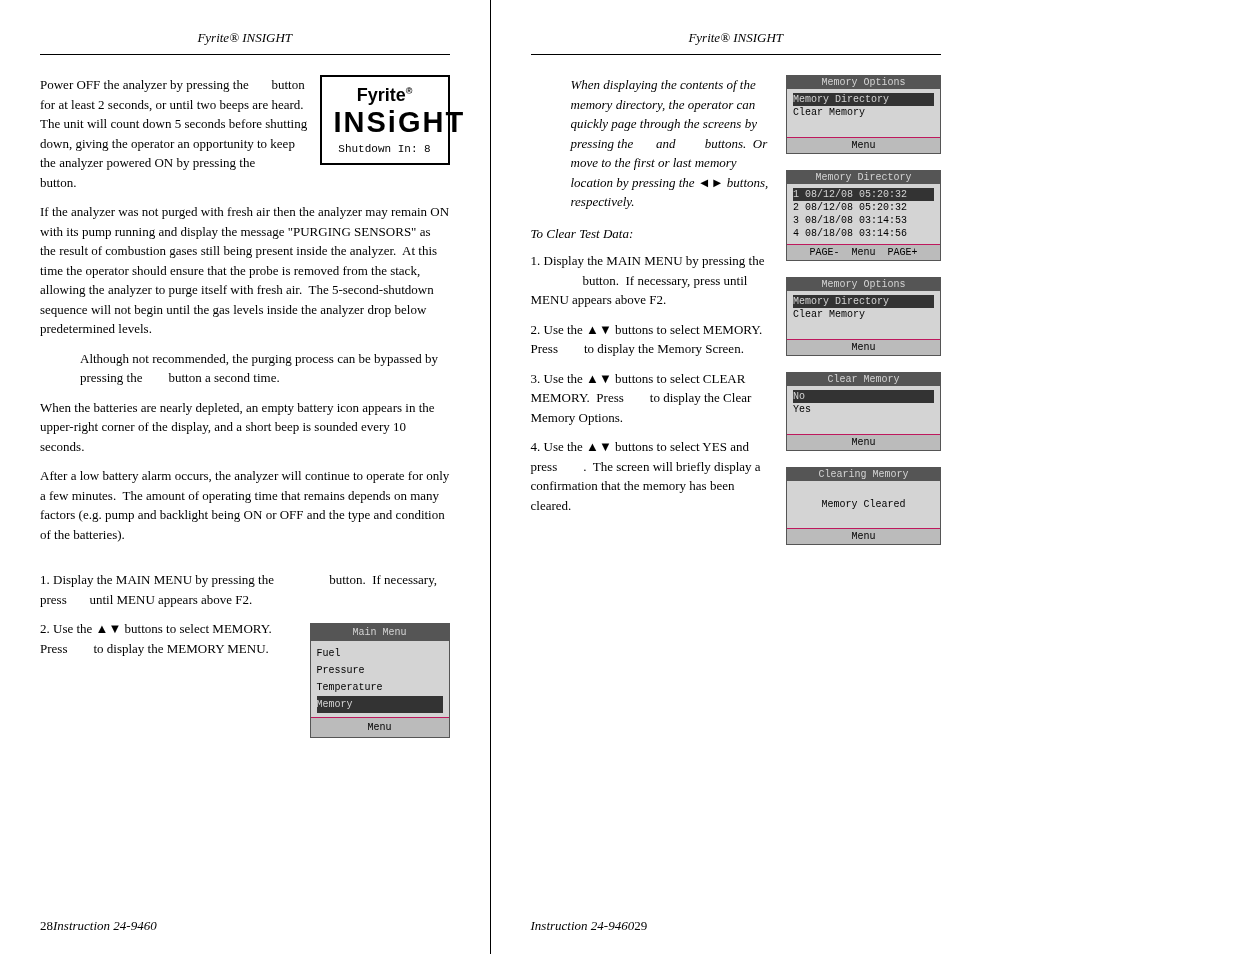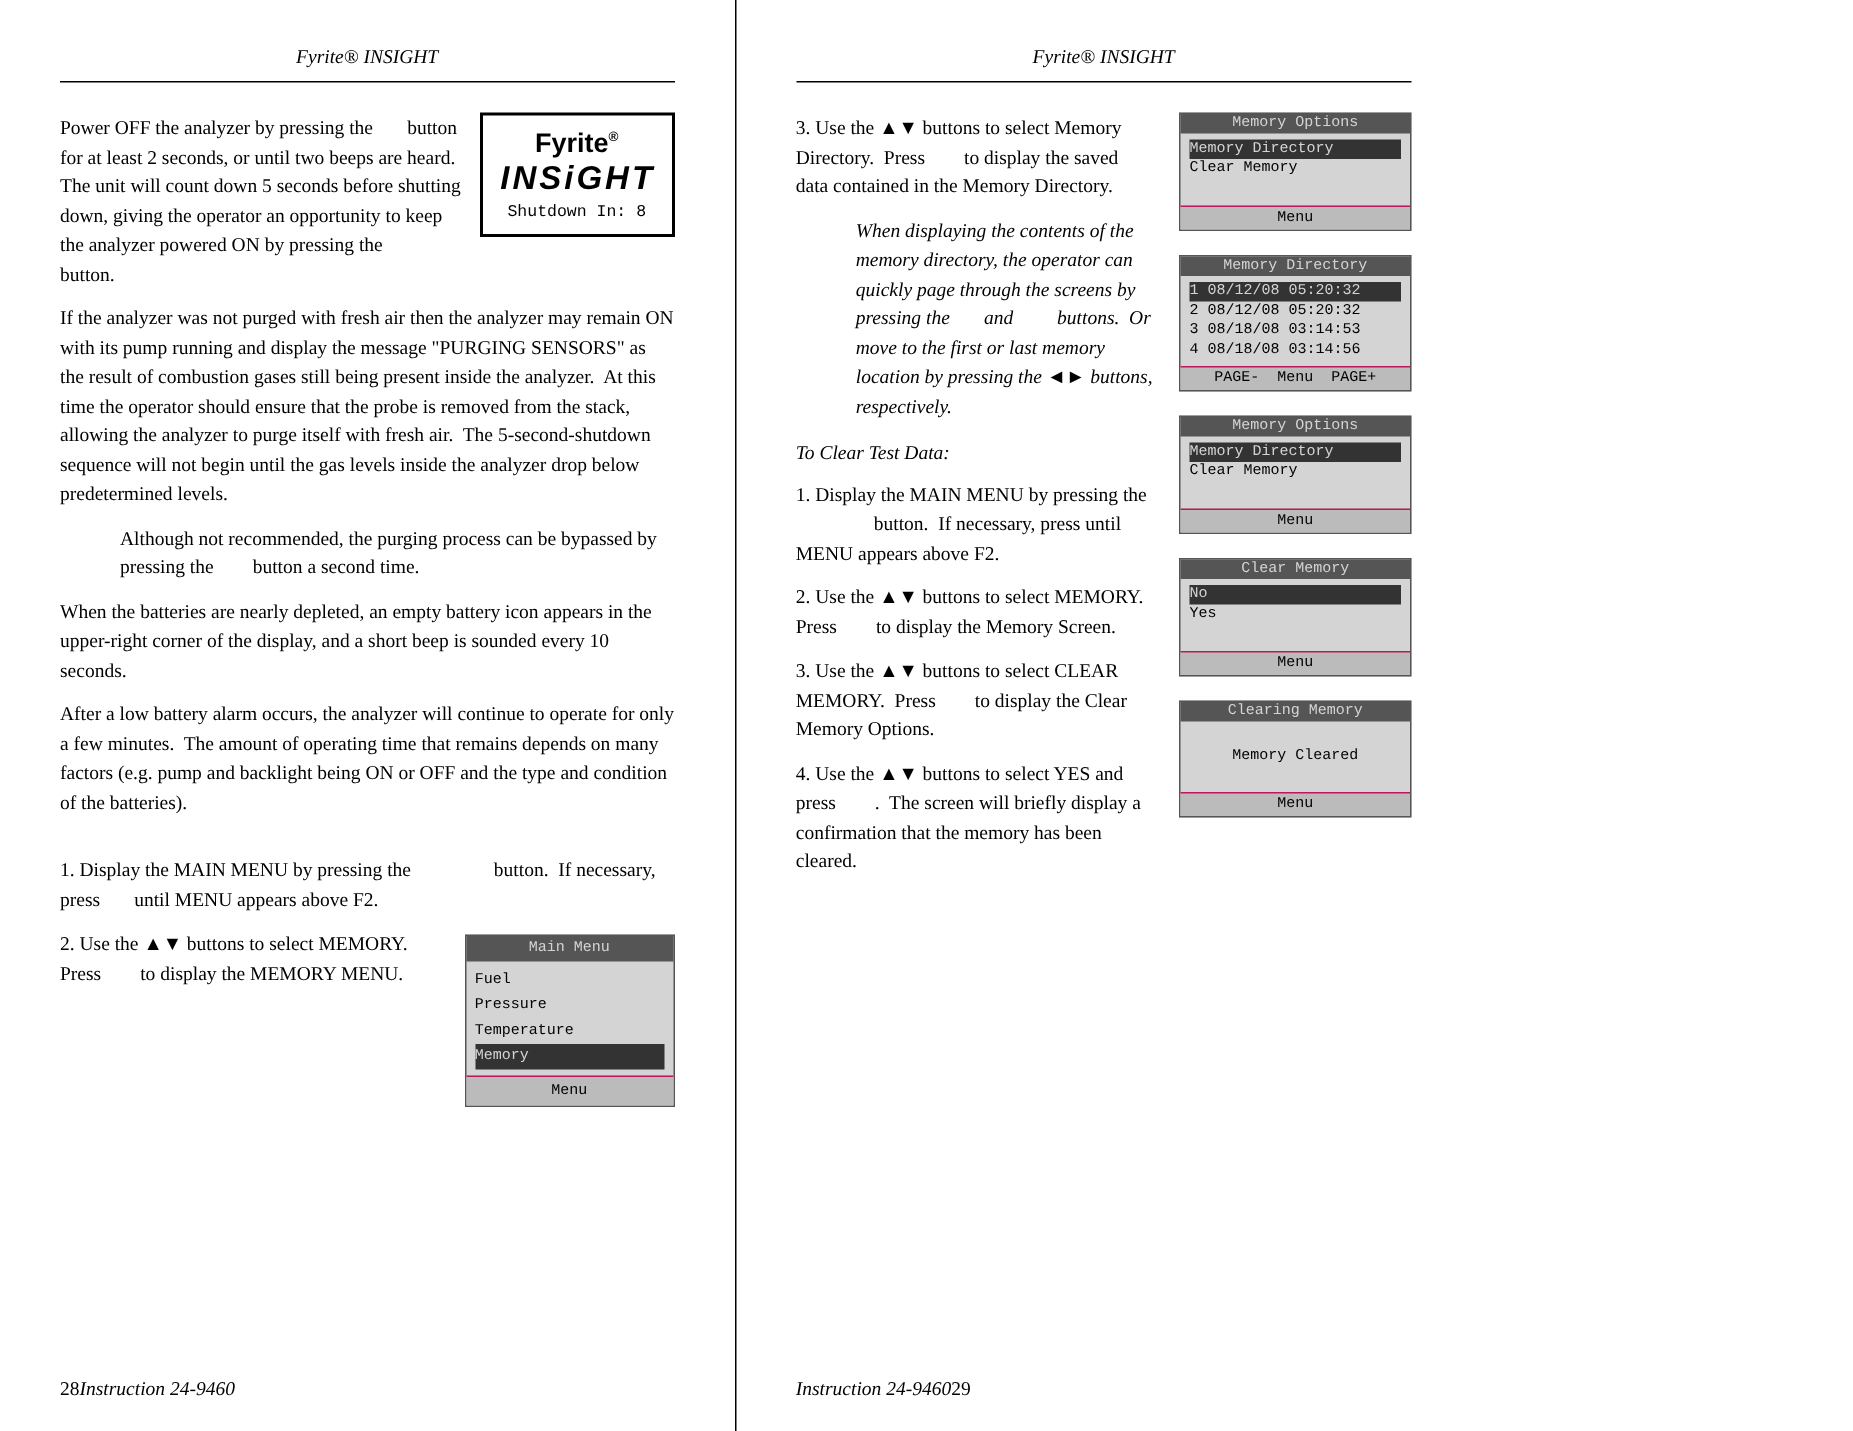--- a/index.html
+++ b/index.html
@@ -85,24 +85,23 @@
     }
     .logo-brand {
       font-size: 18px;
       font-weight: bold;
       font-family: Arial, sans-serif;
     }
     .logo-brand sup {
       font-size: 9px;
     }
     .logo-insight {
-      font-size: 22px;
+      font-size: 29px;
       font-weight: bold;
       letter-spacing: 2px;
-      font-style: italic;
       display: block;
     }
     .logo-shutdown {
       font-size: 11px;
       font-family: 'Courier New', monospace;
       margin-top: 4px;
     }
     
     .screen-mockup {
       border: 1px solid #555;
@@ -268,23 +267,20 @@
 
         <div class="screen-mockup" style="width:155px;">
           <div class="screen-title">Clearing Memory</div>
           <div style="height:10px;"></div>
           <div class="screen-row" style="text-align:center; padding: 4px 0;">Memory Cleared</div>
           <div style="height:10px;"></div>
           <div class="screen-footer">Menu</div>
         </div>
       </div>
 
-      <div class="step">
-        3. Use the ▲▼ buttons to select Memory Directory.&nbsp; Press &nbsp;&nbsp;&nbsp;&nbsp;&nbsp;&nbsp; to display the saved data contained in the Memory Directory.
-      </div>
 
       <div class="indented-italic">
         <em>When displaying the contents of the memory directory, the operator can quickly page through the screens by pressing the &nbsp;&nbsp;&nbsp;&nbsp;&nbsp; and &nbsp;&nbsp;&nbsp;&nbsp;&nbsp;&nbsp;&nbsp; buttons.&nbsp; Or move to the first or last memory location by pressing the ◄► buttons, respectively.</em>
       </div>
 
       <p class="section-heading">
         <em>To Clear Test Data:</em>
       </p>
 
       <div class="step">

